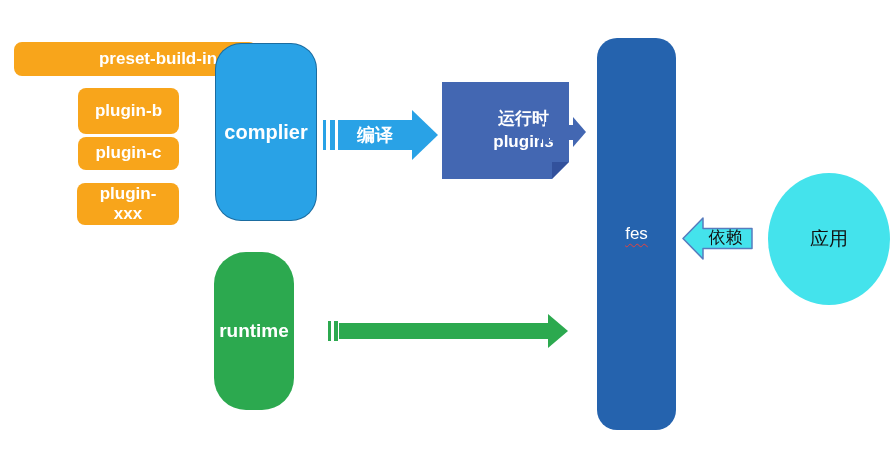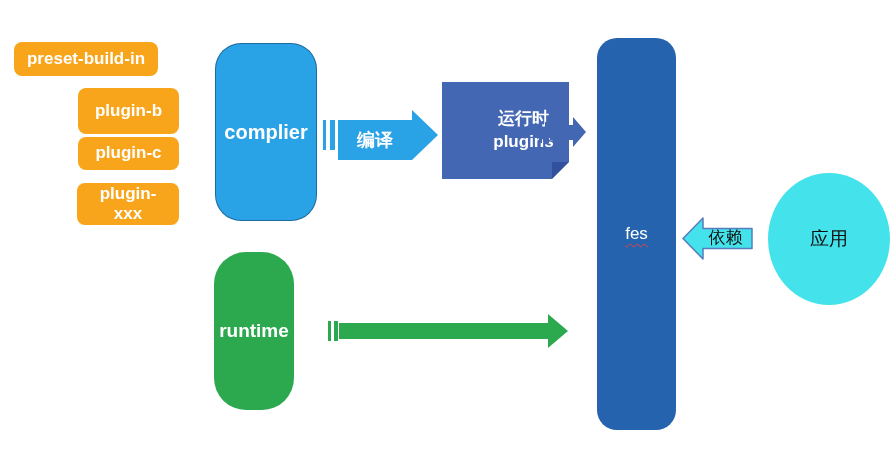--- a/index.html
+++ b/index.html
@@ -75,41 +75,41 @@
     position:absolute; left:16px; right:0; top:0; bottom:2px;
     display:flex; align-items:center; justify-content:center;
     color:#111111; font-size:17px;
   }
 </style>
 </head>
 <body>
 
 <div class="canvas">
 
-  <div class="badge" style="left:14px; top:42px; width:144px; height:34px;">
+  <div class="badge" style="left:14px; top:42px; width:198px; height:34px;padding-left:45px;">
     <span>preset-build-in</span>
   </div>
   <div class="badge" style="left:78px; top:88px; width:101px; height:46px;">
     <span>plugin-b</span>
   </div>
   <div class="badge" style="left:78px; top:137px; width:101px; height:33px;">
     <span>plugin-c</span>
   </div>
   <div class="badge" style="left:77px; top:183px; width:102px; height:42px;">
     <span class="wrap-narrow">plugin-xxx</span>
   </div>
 
   <div class="node node-complier" style="left:215px; top:43px; width:100px; height:176px;">
     <span>complier</span>
   </div>
 
   <div class="arrow" style="left:323px; top:110px; width:115px; height:50px;">
     <span class="stripe blue-fill" style="left:0; top:10px; width:3px; height:30px;"></span>
     <span class="stripe blue-fill" style="left:7px; top:10px; width:5px; height:30px;"></span>
-    <span class="shaft blue-fill" style="left:15px; top:10px; width:74px; height:40px;">
+    <span class="shaft blue-fill" style="left:15px; top:10px; width:74px; height:30px;">
       <span>编译</span>
     </span>
     <span class="head head-blue" style="left:89px; top:0;"></span>
   </div>
 
   <div class="note" style="left:442px; top:82px; width:91px; height:97px;">
     <span class="note-text">运行时 plugins</span>
   </div>
 
   <div class="arrow" style="left:539px; top:117px; width:47px; height:31px;">

